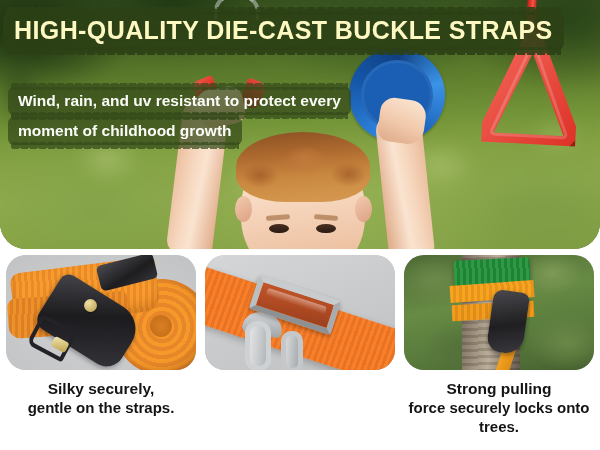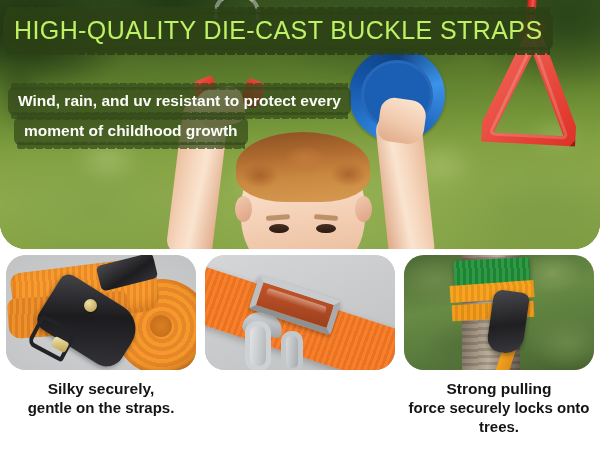--- a/index.html
+++ b/index.html
@@ -175,22 +175,22 @@
   .eye-r { left:316px; }
   .brow-l, .brow-r {
     position:absolute; top:215px; width:24px; height:5px;
     background:rgba(146,92,46,.55); border-radius:3px;
   }
   .brow-l { left:266px; transform:rotate(-5deg); }
   .brow-r { left:314px; transform:rotate(5deg); }
   .headline-wrap { position:absolute; left:14px; top:16px; }
   .h-line {
     display:table; position:relative;
-    font-weight:normal;
-    color:#bef264;
+    font-weight:bold;
+    color:#fef9c3;
     letter-spacing:.4px;
     white-space:nowrap;
   }
   .h-line .bg {
     position:absolute; inset:-4px -11px -5px -11px;
     background:rgba(44,64,21,.9);
     border-radius:7px;
     z-index:0;
   }
   .h-line .bg:before, .h-line .bg:after {
@@ -217,21 +217,21 @@
     border-radius:6px; z-index:0;
   }
   .s-line .bg:before, .s-line .bg:after {
     content:""; position:absolute; left:3px; right:3px; height:7px;
     background-image:radial-gradient(circle 4.6px at 4.5px 3.5px, rgba(52,74,26,.72) 97%, transparent 100%);
     background-size:9px 7px; background-repeat:repeat-x;
   }
   .s-line .bg:before { top:-4px; transform:scaleY(-1); }
   .s-line .bg:after  { bottom:-4px; }
   .s-line span.txt { position:relative; z-index:1; }
-  .s2 { margin-top:9px; margin-left:6px; }
+  .s2 { margin-top:9px; }
 
   
   .cards {
     position:absolute; left:0; top:255px; width:600px; height:195px;
   }
   .card {
     position:absolute; top:0; width:190px;
   }
   .card:nth-child(1){ left:6px; }
   .card:nth-child(2){ left:205px; }

